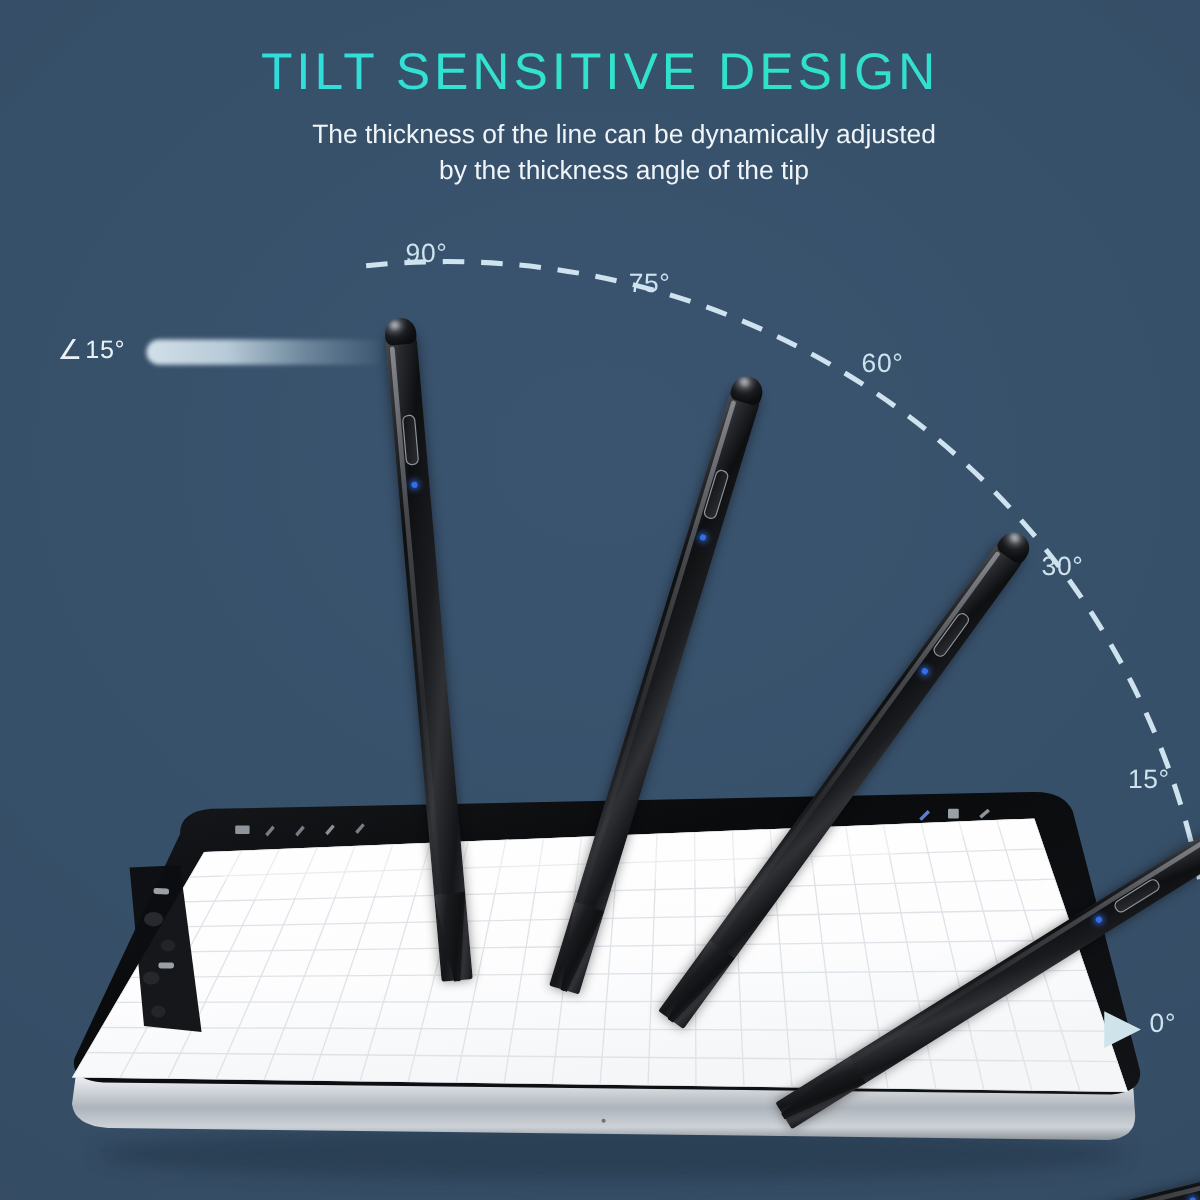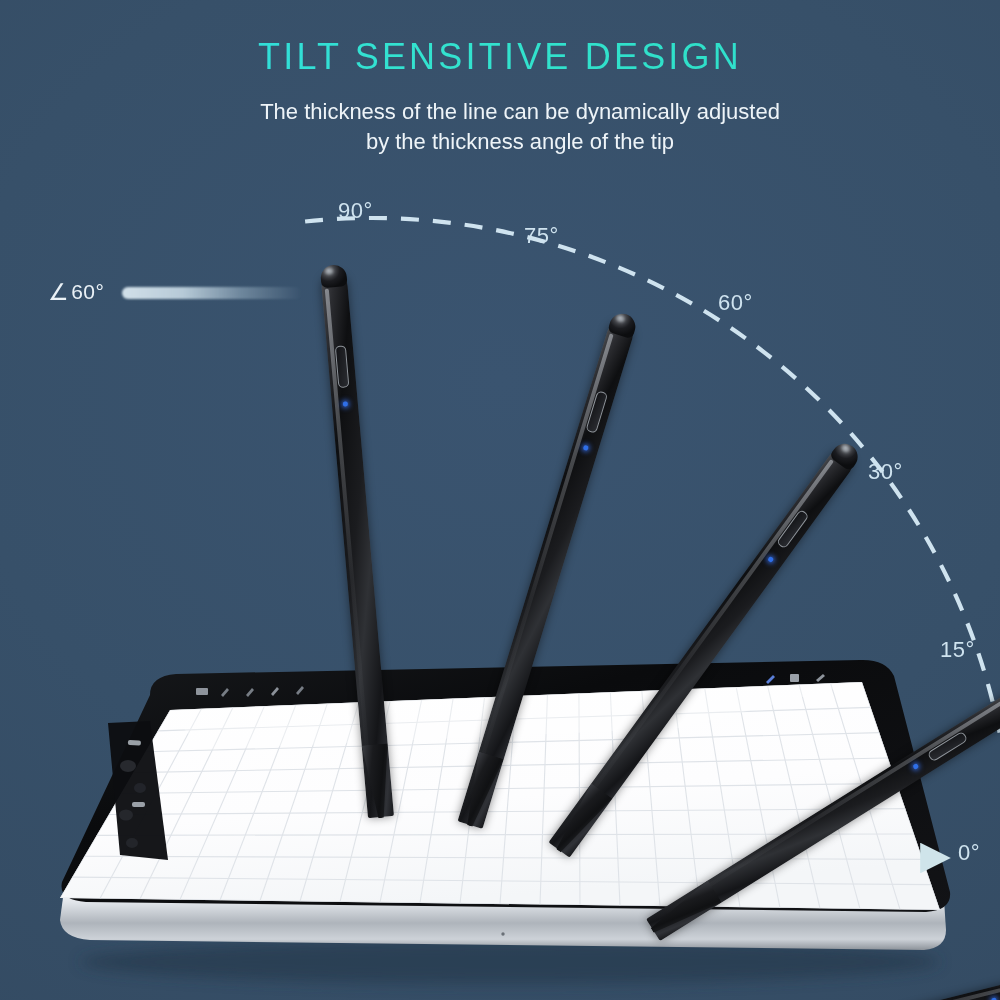--- a/index.html
+++ b/index.html
@@ -21,21 +21,21 @@
     overflow: hidden;
   }
 
   
   .title {
     position: absolute;
     top: 36px;
     left: 0;
     width: 1000px;
     text-align: center;
-    font-size: 36px;
+    font-size: 43px;
     letter-spacing: 3.2px;
     font-weight: 400;
     color: #35e0d0;
     background: linear-gradient(90deg, #2fd6e8 0%, #33e3cf 42%, #2fe0c9 70%, #37dfe2 100%);
     -webkit-background-clip: text;
     background-clip: text;
     -webkit-text-fill-color: transparent;
     white-space: nowrap;
   }
   .subtitle {
@@ -351,18 +351,18 @@
       <div class="pen" style="left: 700px; top: 650px; transform: rotate(76deg); z-index: 16;">
         <div class="pen-body" style="height: 420px;">
           <div class="pen-gloss"></div>
           <div class="pen-led" style="top: 128px;"></div>
         </div>
       </div>
     </div>
 
   <div class="legend">
       <div class="legend-row">
-        <div class="legend-label"><span class="legend-angle-sym">∠</span><span>60°</span></div>
-        <div class="stroke" style="height: 12px; width: 180px; top: 7px; background: linear-gradient(90deg, rgba(218, 232, 240, 0.95) 0%, rgba(205, 223, 234, 0.85) 34%, rgba(176, 200, 216, 0.45) 66%, rgba(150, 178, 198, 0) 100%); filter: blur(1.32px);"></div>
+        <div class="legend-label"><span class="legend-angle-sym">∠</span><span>15°</span></div>
+        <div class="stroke" style="height: 21px; width: 200px; top: 2.5px; background: linear-gradient(90deg, rgba(218, 232, 240, 0.95) 0%, rgba(205, 223, 234, 0.85) 34%, rgba(176, 200, 216, 0.45) 66%, rgba(150, 178, 198, 0) 100%); filter: blur(1.86px);"></div>
       </div>
     </div>
 
 </div>
 
 </body></html>

